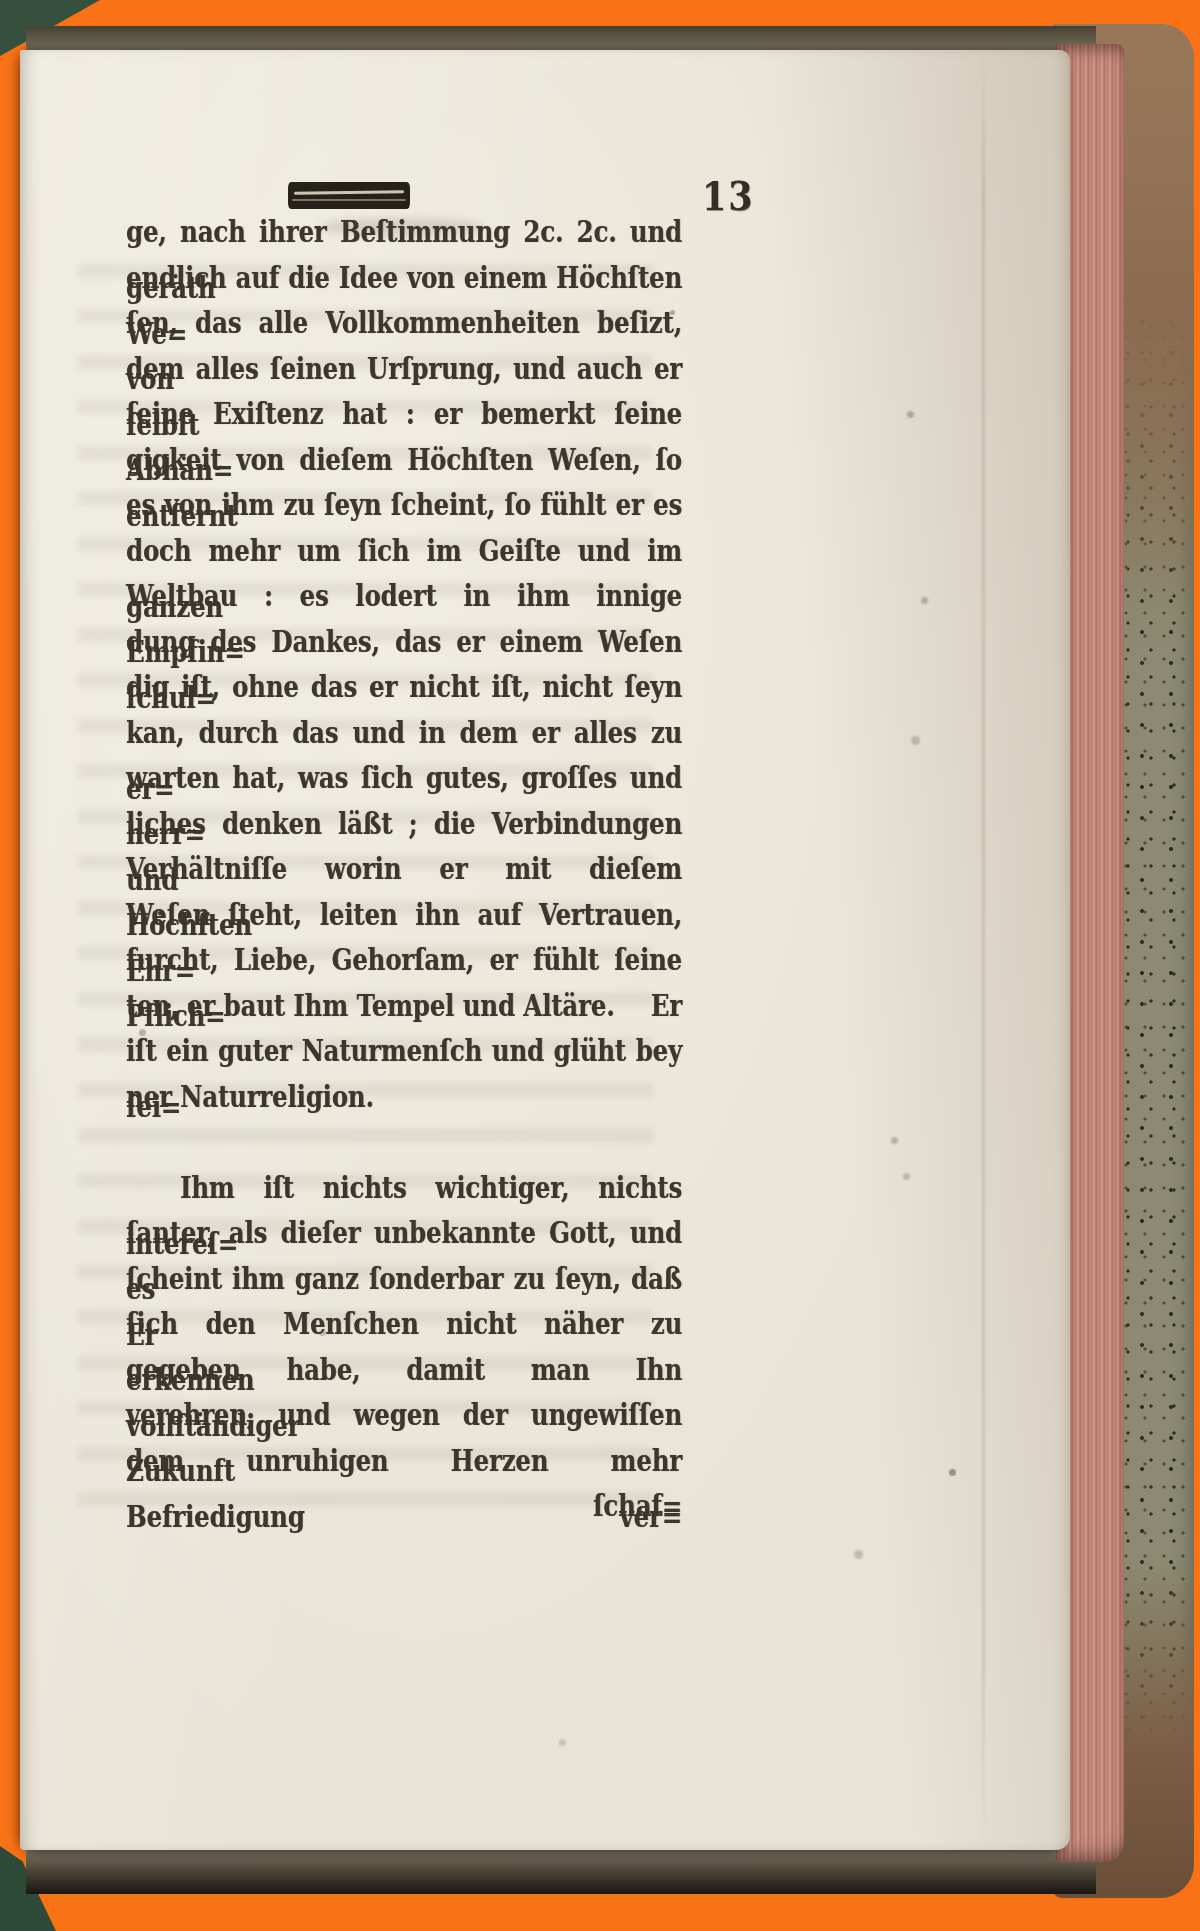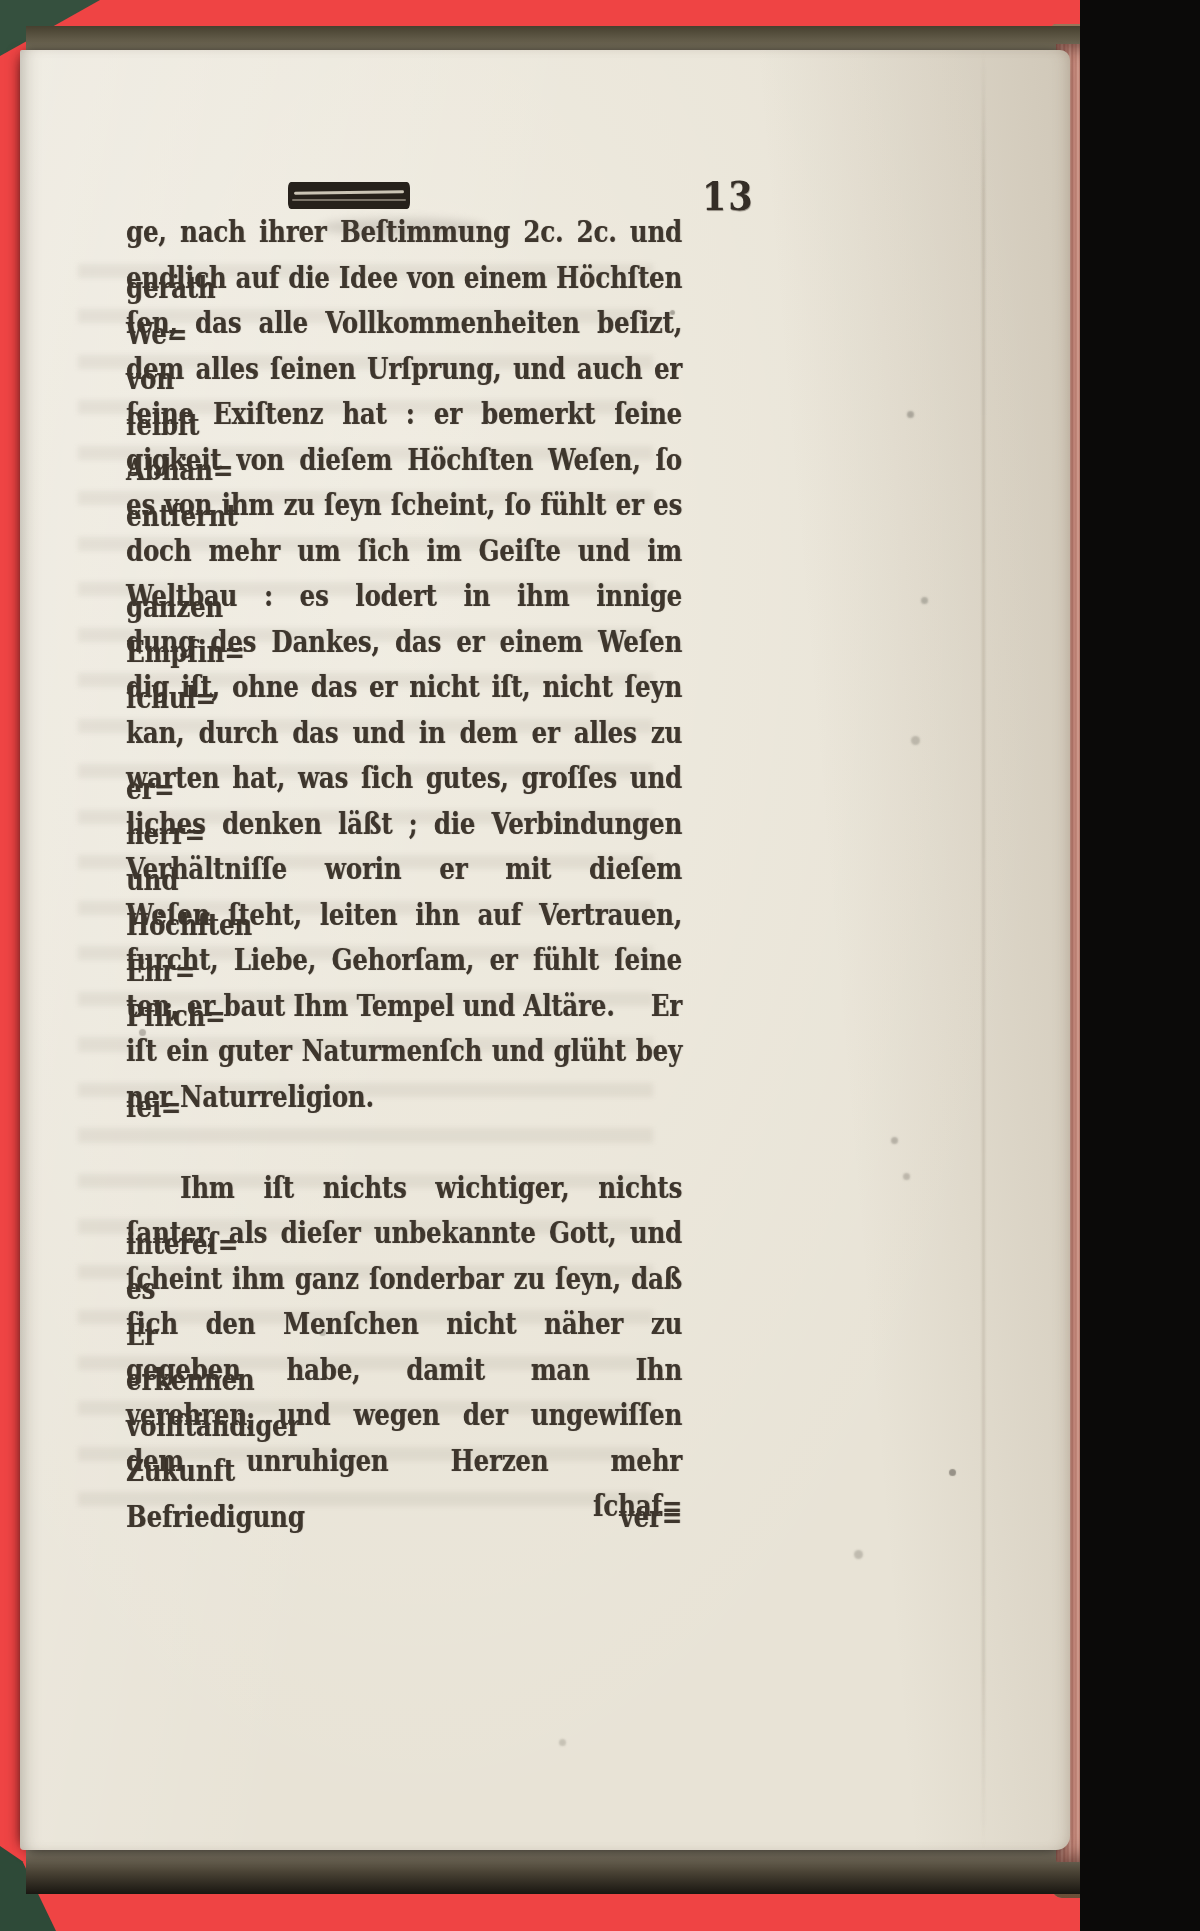--- a/index.html
+++ b/index.html
@@ -1,18 +1,18 @@
 <!DOCTYPE html>
 <html><head>
 <meta charset="utf-8">
 <style>
   html,body{margin:0;padding:0;background:#0b0a09;}
   #stage{
-    position:relative;width:1080px;height:1931px;overflow:hidden;
-    background:#ef4444;font-family:"DejaVu Serif", serif;
+    position:relative;width:1200px;height:1931px;overflow:hidden;
+    background:#f97316;font-family:"DejaVu Serif", serif;
   }
   
   .corner-green-tl{position:absolute;left:0;top:0;width:100px;height:56px;
     background:#35503e;clip-path:polygon(0 0,100% 0,52% 48%,0 100%);}
   .corner-green-bl{position:absolute;left:0;top:1846px;width:56px;height:85px;
     background:#2e4a38;clip-path:polygon(0 0,40% 18%,100% 100%,0 100%);}
   
   .board{position:absolute;left:1052px;top:24px;width:142px;height:1874px;
     border-radius:4px 34px 34px 10px;background-color:#8c8a72;
     background-image:

